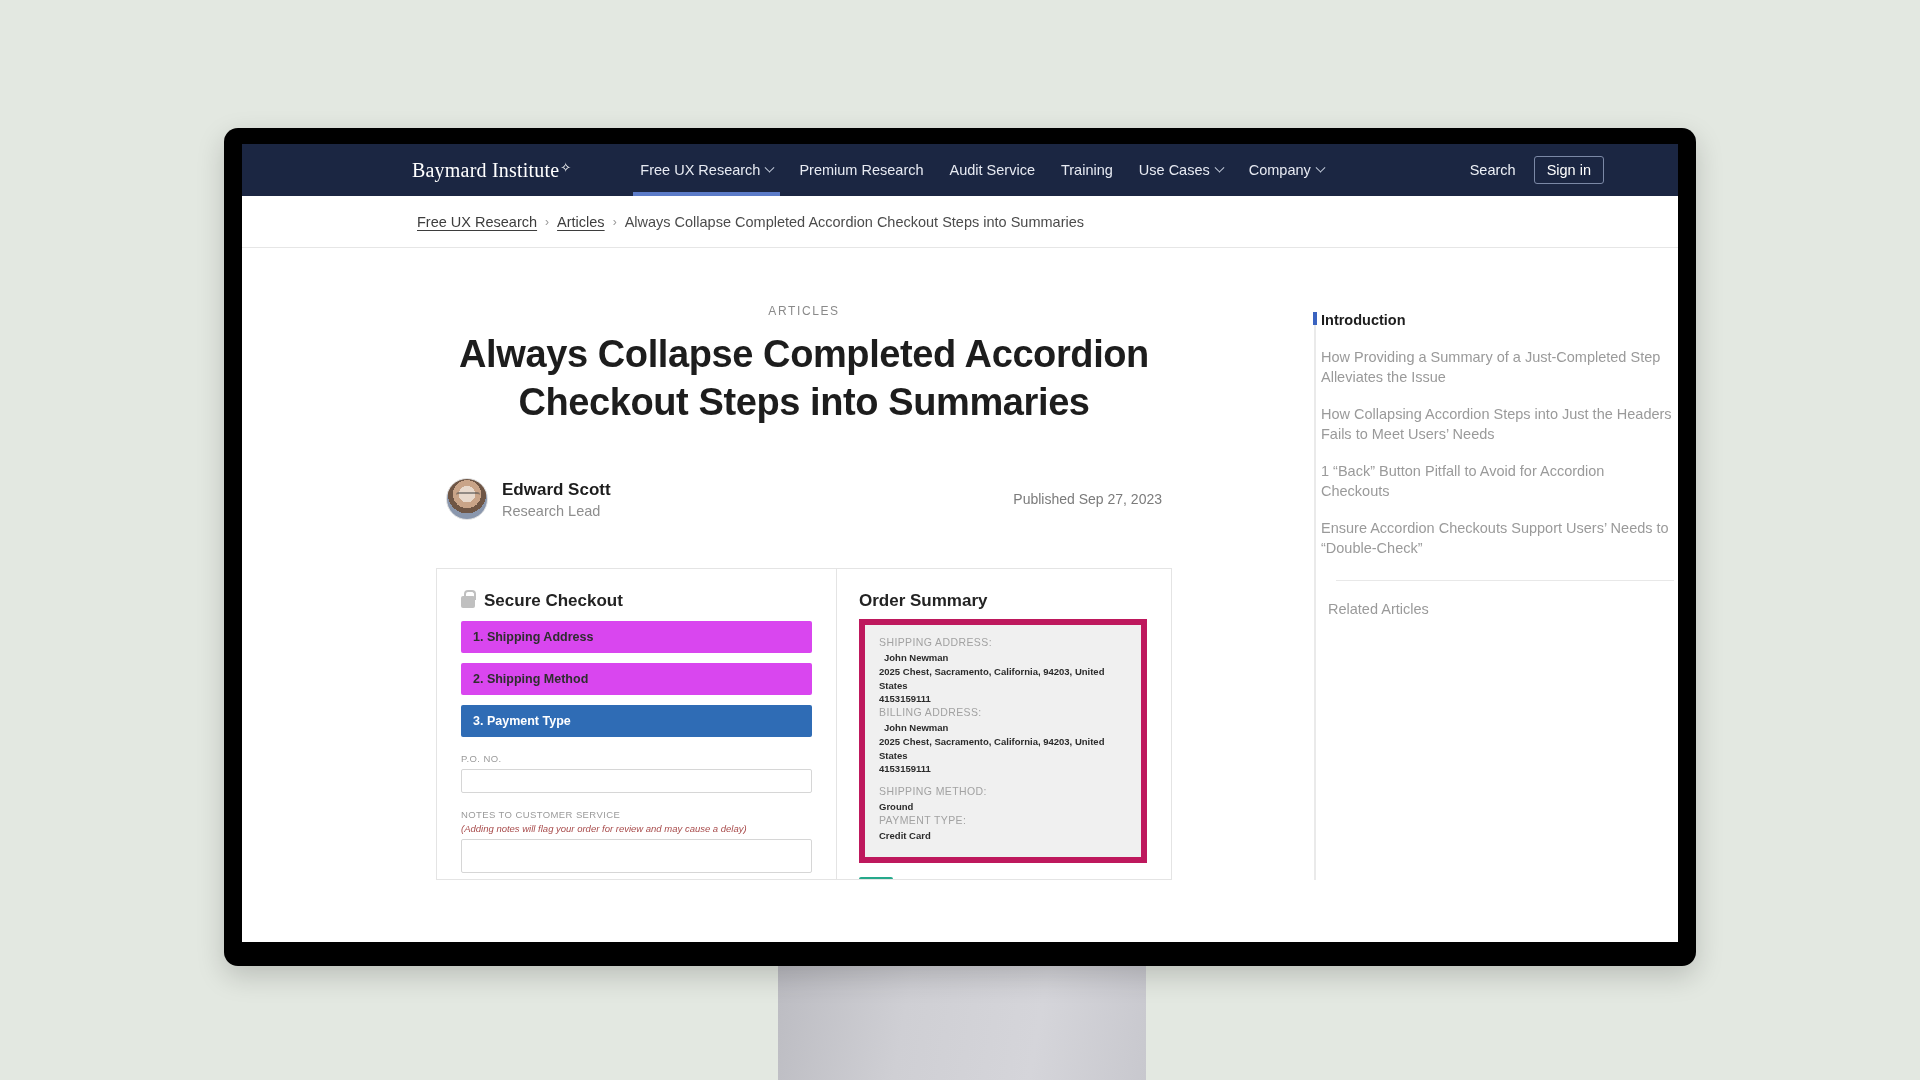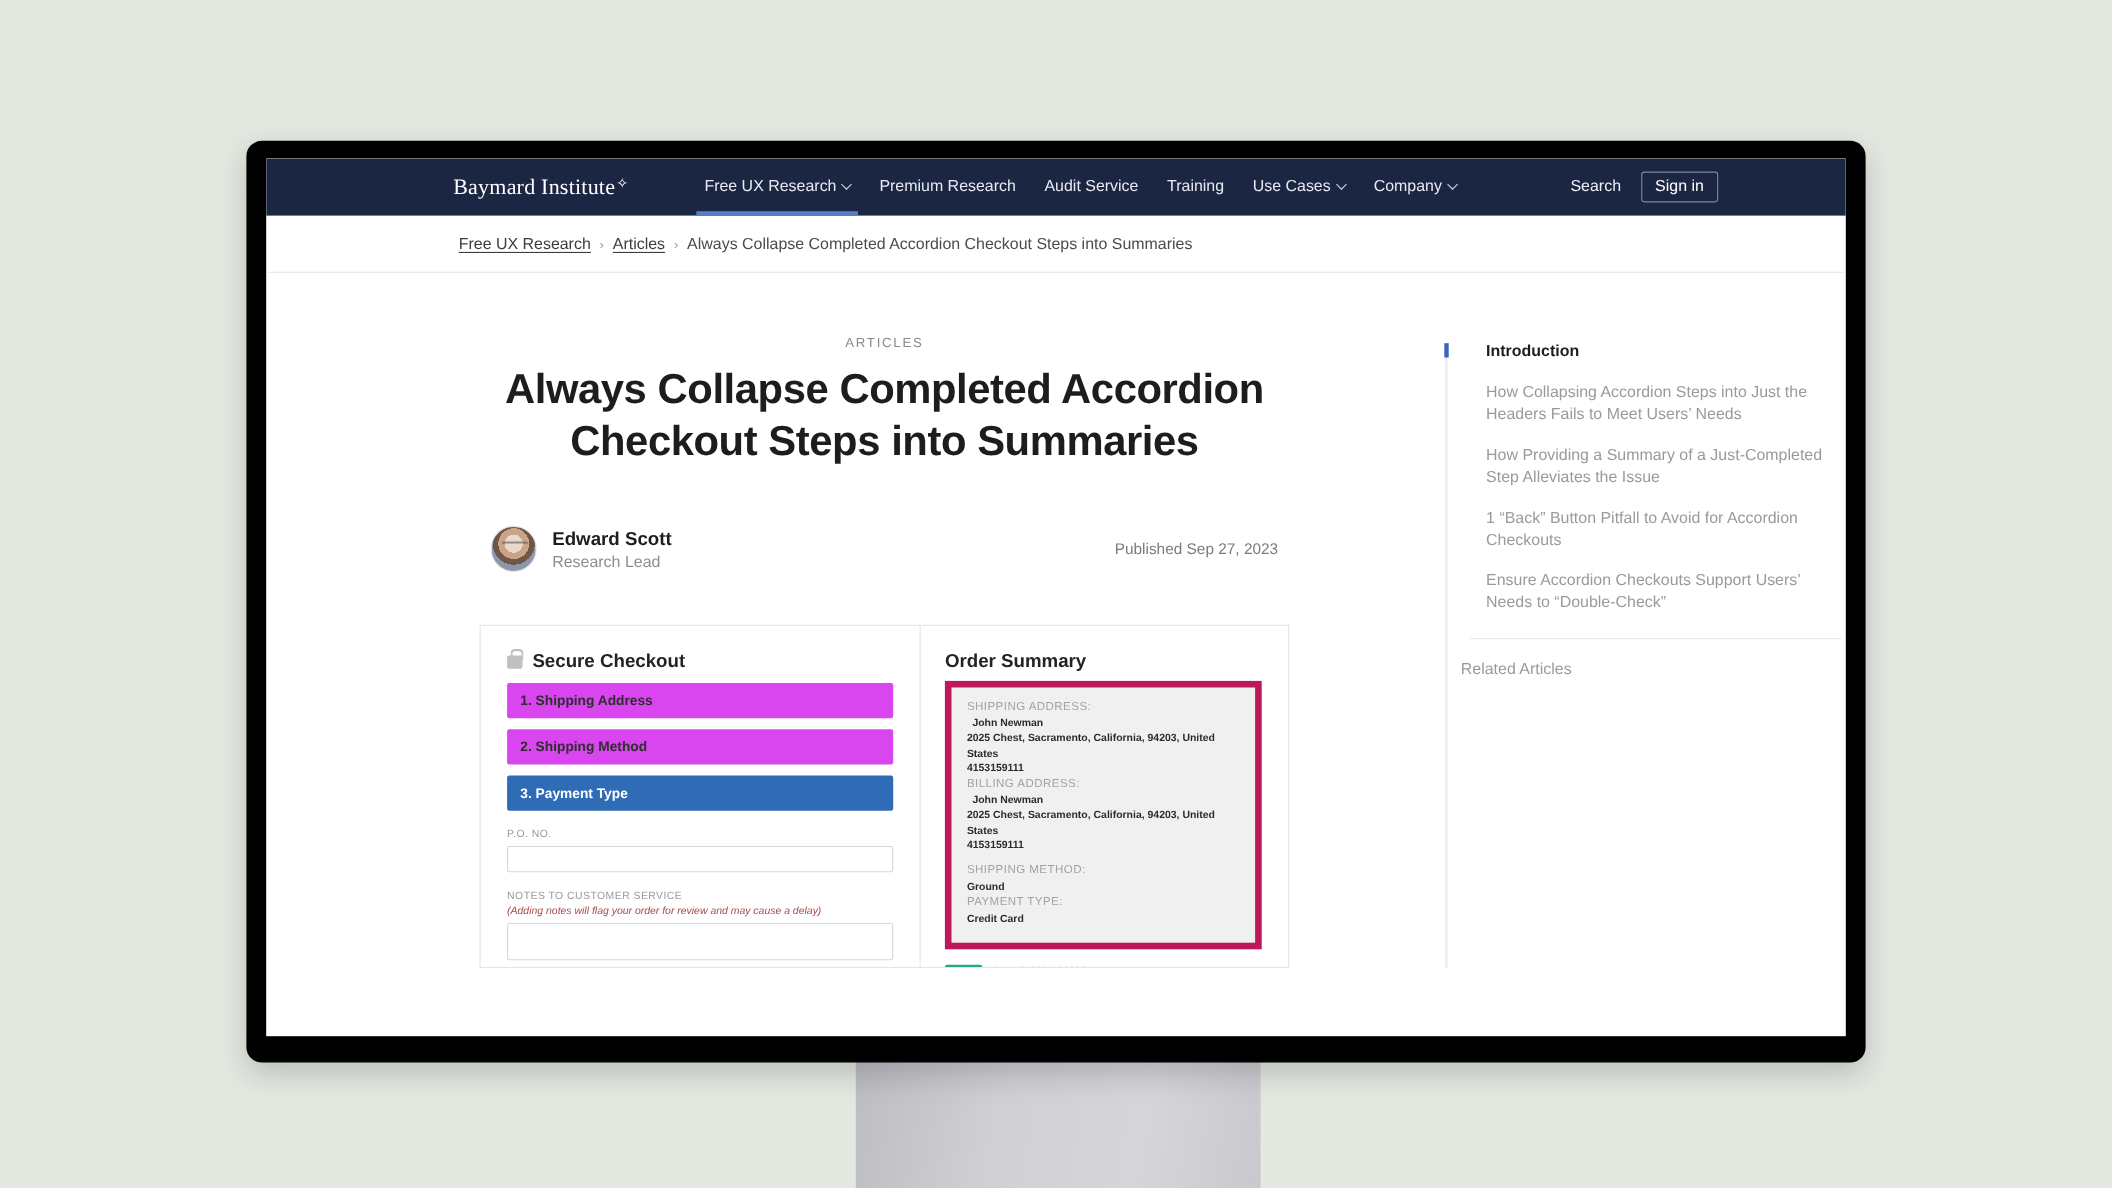--- a/index.html
+++ b/index.html
@@ -76,21 +76,21 @@
     background: #5b7bc8;
   }
   .caret {
     display: inline-block;
     margin-left: 6px;
     width: 7px; height: 7px;
     border-right: 1.4px solid #c6cede;
     border-bottom: 1.4px solid #c6cede;
     transform: rotate(45deg) translate(-2px,-2px);
   }
-  .nav-right { margin-left: auto; margin-right: 116px; display: flex; align-items: center; gap: 18px; }
+  .nav-right { margin-left: auto; margin-right: 74px; display: flex; align-items: center; gap: 18px; }
   .search-link { color: #eef1f7; font-size: 14.5px; cursor: pointer; }
   .signin {
     color: #fff; font-size: 14.5px;
     border: 1px solid #7b88a6;
     border-radius: 3px;
     padding: 5px 12px;
     background: transparent;
     cursor: pointer;
     font-family: "Liberation Sans", sans-serif;
   }
@@ -220,21 +220,21 @@
   .toc { width: 360px; margin-left: 60px; padding-top: 6px; position: relative; }
   .toc-rail {
     position: absolute; left: 0; top: 8px; bottom: 0;
     width: 2px; background: #eaeaea;
   }
   .toc-marker {
     position: absolute; left: -1px; top: 8px;
     width: 4px; height: 13px; background: #3a63c0;
   }
   .toc-item {
-    padding-left: 37px;
+    padding-left: 7px;
     font-size: 14.5px;
     line-height: 1.38;
     color: #9a9a9a;
     margin-bottom: 17px;
     cursor: pointer;
   }
   .toc-item.current { color: #1d1d1d; font-weight: 700; }
   .toc-divider { margin: 22px 0 20px 22px; height: 1px; background: #e8e8e8; }
   .toc-related { padding-left: 14px; font-size: 14.5px; color: #9a9a9a; cursor: pointer; }
 </style>
@@ -349,22 +349,22 @@
               </div>
             </div>
           </div>
         </div>
       </div>
 
       <div class="toc">
         <div class="toc-rail"></div>
         <div class="toc-marker"></div>
         <div class="toc-item current">Introduction</div>
+        <div class="toc-item">How Providing a Summary of a Just-Completed Step Alleviates the Issue</div>
         <div class="toc-item">How Collapsing Accordion Steps into Just the Headers Fails to Meet Users’ Needs</div>
-        <div class="toc-item">How Providing a Summary of a Just-Completed Step Alleviates the Issue</div>
         <div class="toc-item">1 “Back” Button Pitfall to Avoid for Accordion Checkouts</div>
         <div class="toc-item">Ensure Accordion Checkouts Support Users’ Needs to “Double-Check”</div>
         <div class="toc-divider"></div>
         <div class="toc-related">Related Articles</div>
       </div>
 
     </div>
   </div>
 </div>
 

